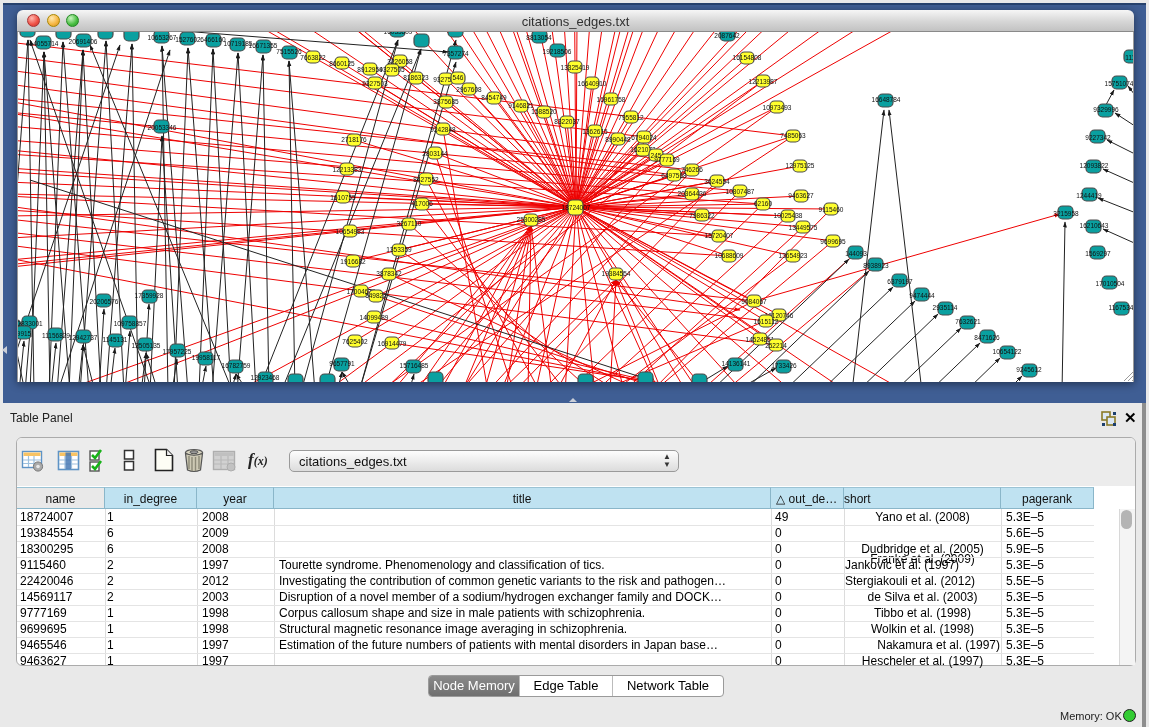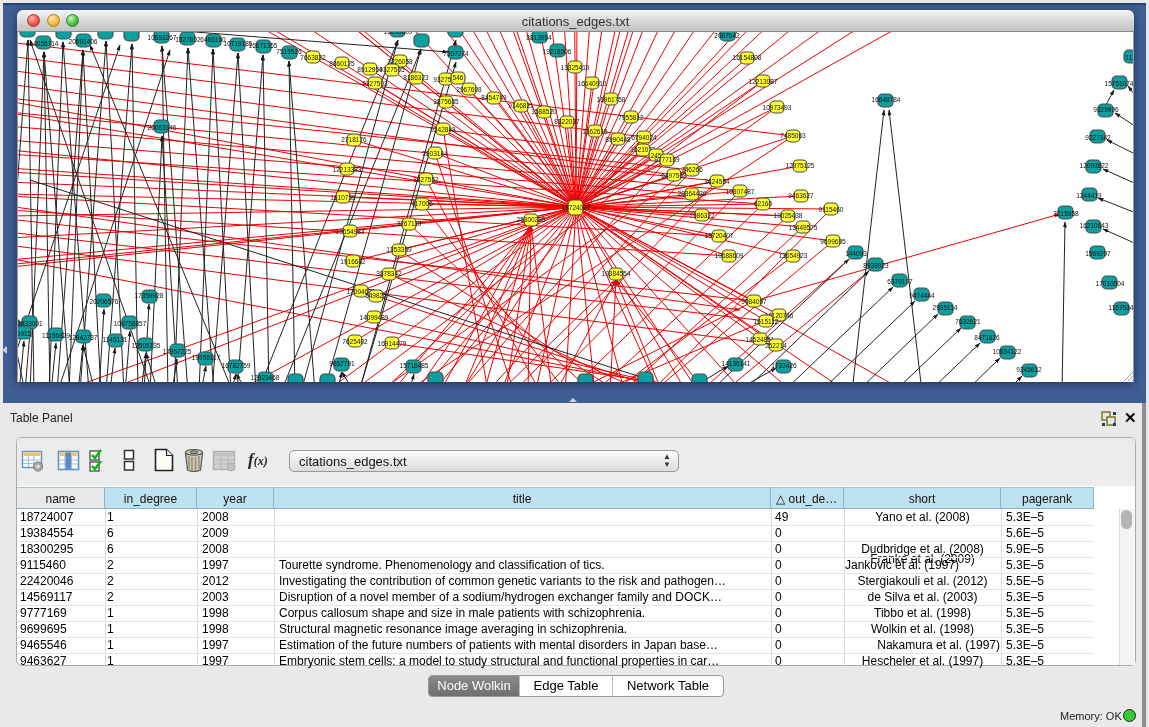--- a/index.html
+++ b/index.html
@@ -635,21 +635,21 @@
 
 <div style="position:absolute;left:289px;top:450px;width:390px;height:22px;border:1px solid #9a9a9a;border-radius:5px;background:linear-gradient(#fdfdfd,#dcdcdc);box-sizing:border-box">
  <div style="position:absolute;left:9px;top:3px;font-size:13px;color:#111">citations_edges.txt</div>
  <div style="position:absolute;right:7px;top:2px;font-size:8px;color:#333;line-height:8px">▲<br>▼</div>
 </div>
 <div style="position:absolute;left:17px;top:487px;width:88px;height:22px;background:#e9e9e9;border-right:1px solid #8ab6c9;border-bottom:1px solid #8ab6c9;border-top:1px solid #9bc3d4;font-size:12px;color:#111;text-align:center;line-height:22px;box-sizing:border-box">name</div>
 <div style="position:absolute;left:105px;top:487px;width:92px;height:22px;background:#bfe2f1;border-right:1px solid #8ab6c9;border-bottom:1px solid #8ab6c9;border-top:1px solid #9bc3d4;font-size:12px;color:#111;text-align:center;line-height:22px;box-sizing:border-box">in_degree</div>
 <div style="position:absolute;left:197px;top:487px;width:77px;height:22px;background:#bfe2f1;border-right:1px solid #8ab6c9;border-bottom:1px solid #8ab6c9;border-top:1px solid #9bc3d4;font-size:12px;color:#111;text-align:center;line-height:22px;box-sizing:border-box">year</div>
 <div style="position:absolute;left:274px;top:487px;width:497px;height:22px;background:#bfe2f1;border-right:1px solid #8ab6c9;border-bottom:1px solid #8ab6c9;border-top:1px solid #9bc3d4;font-size:12px;color:#111;text-align:center;line-height:22px;box-sizing:border-box">title</div>
 <div style="position:absolute;left:771px;top:487px;width:73px;height:22px;background:#bfe2f1;border-right:1px solid #8ab6c9;border-bottom:1px solid #8ab6c9;border-top:1px solid #9bc3d4;font-size:12px;color:#111;text-align:left;padding-left:5px;line-height:22px;box-sizing:border-box">△ out_de…</div>
-<div style="position:absolute;left:844px;top:487px;width:157px;height:22px;background:#bfe2f1;border-right:1px solid #8ab6c9;border-bottom:1px solid #8ab6c9;border-top:1px solid #9bc3d4;font-size:12px;color:#111;text-align:center;line-height:22px;box-sizing:border-box">short</div>
+<div style="position:absolute;left:844px;top:487px;width:157px;height:22px;background:#bfe2f1;border-right:1px solid #8ab6c9;border-bottom:1px solid #8ab6c9;border-top:1px solid #9bc3d4;font-size:12px;color:#111;text-align:left;line-height:22px;box-sizing:border-box">short</div>
 <div style="position:absolute;left:1001px;top:487px;width:93px;height:22px;background:#bfe2f1;border-right:1px solid #8ab6c9;border-bottom:1px solid #8ab6c9;border-top:1px solid #9bc3d4;font-size:12px;color:#111;text-align:center;line-height:22px;box-sizing:border-box">pagerank</div>
 <div style="position:absolute;left:105px;top:509px;width:1px;height:156px;background:#dcdcdc"></div>
 <div style="position:absolute;left:197px;top:509px;width:1px;height:156px;background:#dcdcdc"></div>
 <div style="position:absolute;left:274px;top:509px;width:1px;height:156px;background:#dcdcdc"></div>
 <div style="position:absolute;left:771px;top:509px;width:1px;height:156px;background:#dcdcdc"></div>
 <div style="position:absolute;left:844px;top:509px;width:1px;height:156px;background:#dcdcdc"></div>
 <div style="position:absolute;left:1001px;top:509px;width:1px;height:156px;background:#dcdcdc"></div>
 <div class="cell" style="left:20px;top:510px;width:84px">18724007</div>
 <div class="cell" style="left:107px;top:510px;width:88px">1</div>
 <div class="cell" style="left:202px;top:510px;width:70px">2008</div>
@@ -660,37 +660,37 @@
 <div class="cell" style="left:107px;top:526px;width:88px">6</div>
 <div class="cell" style="left:202px;top:526px;width:70px">2009</div>
 <div class="cell" style="left:775px;top:526px;width:66px">0</div>
 <div class="cell" style="left:845px;top:552px;width:155px;text-align:center">Franke et al. (2009)</div>
 <div class="cell" style="left:1006px;top:526px;width:86px">5.6E–5</div>
 <div style="position:absolute;left:17px;top:525px;width:1077px;height:1px;background:#e4e4e4"></div>
 <div class="cell" style="left:20px;top:542px;width:84px">18300295</div>
 <div class="cell" style="left:107px;top:542px;width:88px">6</div>
 <div class="cell" style="left:202px;top:542px;width:70px">2008</div>
 <div class="cell" style="left:775px;top:542px;width:66px">0</div>
-<div class="cell" style="left:845px;top:542px;width:155px;text-align:center">Dudbridge et al. (2008)</div>
+<div class="cell" style="left:845px;top:542px;width:155px;text-align:center">Dudbridge et al. (2005)</div>
 <div class="cell" style="left:1006px;top:542px;width:86px">5.9E–5</div>
 <div style="position:absolute;left:17px;top:541px;width:1077px;height:1px;background:#e4e4e4"></div>
 <div class="cell" style="left:20px;top:558px;width:84px">9115460</div>
 <div class="cell" style="left:107px;top:558px;width:88px">2</div>
 <div class="cell" style="left:202px;top:558px;width:70px">1997</div>
 <div class="cell" style="left:279px;top:558px;width:489px">Tourette syndrome. Phenomenology and classification of tics.</div>
 <div class="cell" style="left:775px;top:558px;width:66px">0</div>
 <div class="cell" style="left:845px;top:558px;width:155px;">Jankovic et al. (1997)</div>
 <div class="cell" style="left:1006px;top:558px;width:86px">5.3E–5</div>
 <div style="position:absolute;left:17px;top:557px;width:1077px;height:1px;background:#e4e4e4"></div>
 <div class="cell" style="left:20px;top:574px;width:84px">22420046</div>
 <div class="cell" style="left:107px;top:574px;width:88px">2</div>
 <div class="cell" style="left:202px;top:574px;width:70px">2012</div>
 <div class="cell" style="left:279px;top:574px;width:489px">Investigating the contribution of common genetic variants to the risk and pathogen…</div>
 <div class="cell" style="left:775px;top:574px;width:66px">0</div>
-<div class="cell" style="left:845px;top:574px;width:155px;text-align:center">Stergiakouli et al. (2012)</div>
+<div class="cell" style="left:845px;top:574px;width:155px;">Stergiakouli et al. (2012)</div>
 <div class="cell" style="left:1006px;top:574px;width:86px">5.5E–5</div>
 <div style="position:absolute;left:17px;top:573px;width:1077px;height:1px;background:#e4e4e4"></div>
 <div class="cell" style="left:20px;top:590px;width:84px">14569117</div>
 <div class="cell" style="left:107px;top:590px;width:88px">2</div>
 <div class="cell" style="left:202px;top:590px;width:70px">2003</div>
 <div class="cell" style="left:279px;top:590px;width:489px">Disruption of a novel member of a sodium/hydrogen exchanger family and DOCK…</div>
 <div class="cell" style="left:775px;top:590px;width:66px">0</div>
 <div class="cell" style="left:845px;top:590px;width:155px;text-align:center">de Silva et al. (2003)</div>
 <div class="cell" style="left:1006px;top:590px;width:86px">5.3E–5</div>
 <div style="position:absolute;left:17px;top:589px;width:1077px;height:1px;background:#e4e4e4"></div>
@@ -714,31 +714,30 @@
 <div class="cell" style="left:107px;top:638px;width:88px">1</div>
 <div class="cell" style="left:202px;top:638px;width:70px">1997</div>
 <div class="cell" style="left:279px;top:638px;width:489px">Estimation of the future numbers of patients with mental disorders in Japan base…</div>
 <div class="cell" style="left:775px;top:638px;width:66px">0</div>
 <div class="cell" style="left:845px;top:638px;width:155px;text-align:right">Nakamura et al. (1997)</div>
 <div class="cell" style="left:1006px;top:638px;width:86px">5.3E–5</div>
 <div style="position:absolute;left:17px;top:637px;width:1077px;height:1px;background:#e4e4e4"></div>
 <div class="cell" style="left:20px;top:654px;width:84px">9463627</div>
 <div class="cell" style="left:107px;top:654px;width:88px">1</div>
 <div class="cell" style="left:202px;top:654px;width:70px">1997</div>
-<div class="cell" style="left:279px;top:654px;width:489px">Embryonic stem cells: a model to study structural and functional properties in car…</div>
 <div class="cell" style="left:775px;top:654px;width:66px">0</div>
 <div class="cell" style="left:845px;top:654px;width:155px;text-align:center">Hescheler et al. (1997)</div>
 <div class="cell" style="left:1006px;top:654px;width:86px">5.3E–5</div>
 <div style="position:absolute;left:17px;top:653px;width:1077px;height:1px;background:#e4e4e4"></div>
 
 <div style="position:absolute;left:1119px;top:509px;width:15px;height:156px;background:#f4f4f4;border-left:1px solid #d8d8d8"></div>
 <div style="position:absolute;left:1121px;top:510px;width:11px;height:19px;background:#b4b4b4;border-radius:6px"></div>
 
 <div style="position:absolute;left:428px;top:675px;height:20px;border:1px solid #9a9a9a;border-radius:4px;background:#fff;display:flex;font-size:13px;line-height:20px">
- <div style="width:90px;text-align:center;background:linear-gradient(#8a8a8a,#6f6f6f);color:#fff;border-radius:3px 0 0 3px">Node Wolkin</div>
+ <div style="width:90px;text-align:center;background:linear-gradient(#8a8a8a,#6f6f6f);color:#fff;border-radius:3px 0 0 3px">Node Memory</div>
  <div style="width:92px;text-align:center;color:#000;border-left:1px solid #bbb">Edge Table</div>
  <div style="width:110px;text-align:center;color:#000;border-left:1px solid #bbb">Network Table</div>
 </div>
 
 <div style="position:absolute;left:1060px;top:710px;font-size:11px;color:#222">Memory: OK</div>
 <div style="position:absolute;left:1123px;top:709px;width:11px;height:11px;border-radius:50%;background:#33cc33;border:1px solid #222"></div>
 
 <div style="position:absolute;left:1142px;top:403px;width:4px;height:324px;background:#8e8e8e"></div>
 <div style="position:absolute;left:1146px;top:403px;width:3px;height:324px;background:#e8e8e8"></div>
 </div>

